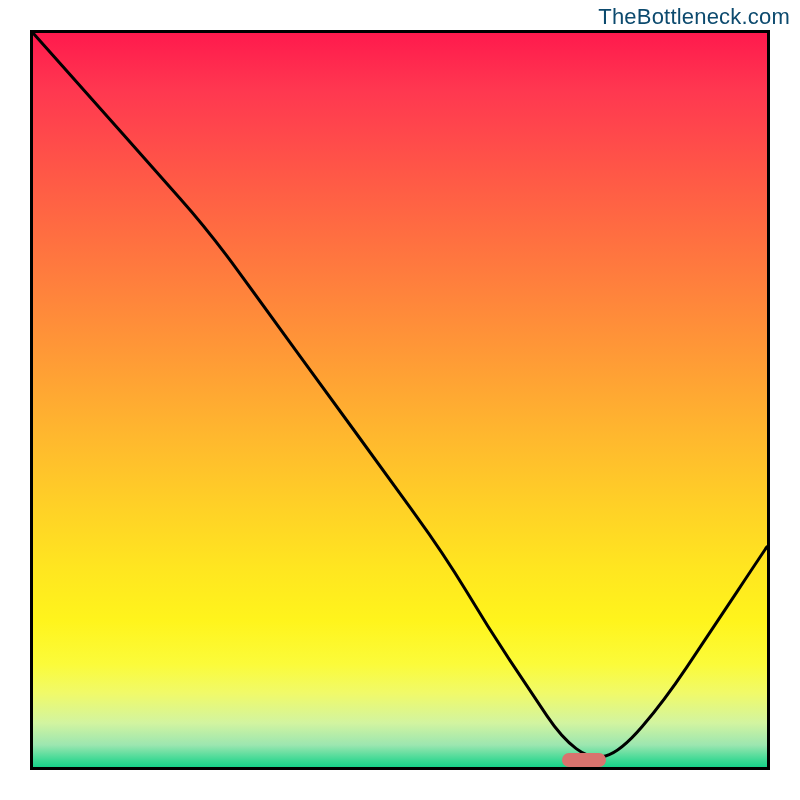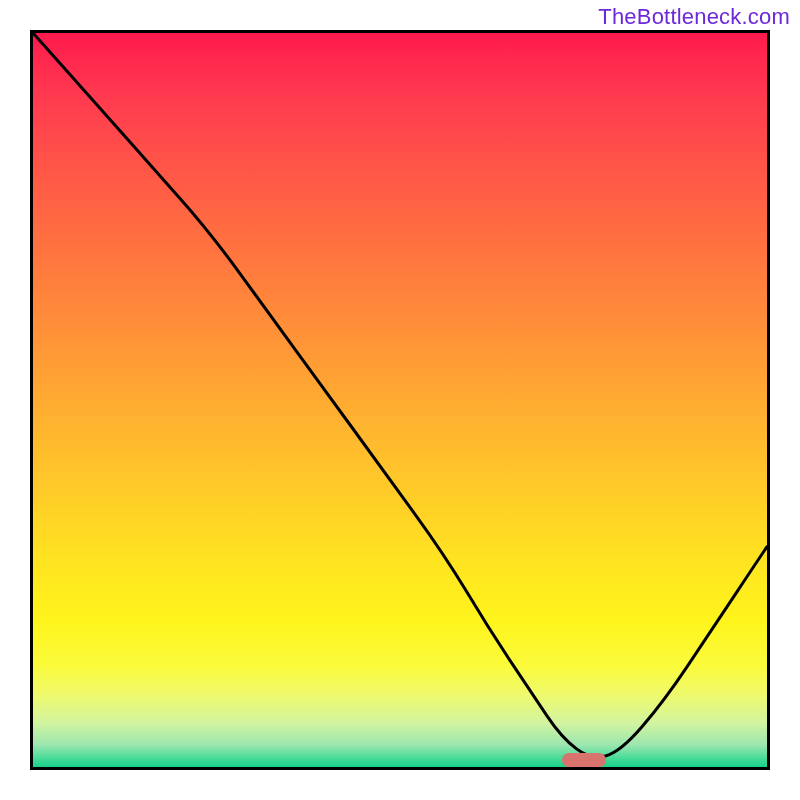--- a/index.html
+++ b/index.html
@@ -13,21 +13,21 @@
   .container {
     position: relative;
     width: 800px;
     height: 800px;
   }
   .watermark {
     position: absolute;
     top: 4px;
     right: 10px;
     font-size: 22px;
-    color: #6d28d9;
+    color: #0c4a6e;
     font-weight: 500;
     letter-spacing: 0.2px;
   }
   .plot-frame {
     position: absolute;
     left: 30px;
     top: 30px;
     width: 740px;
     height: 740px;
     border: 3px solid #000;

